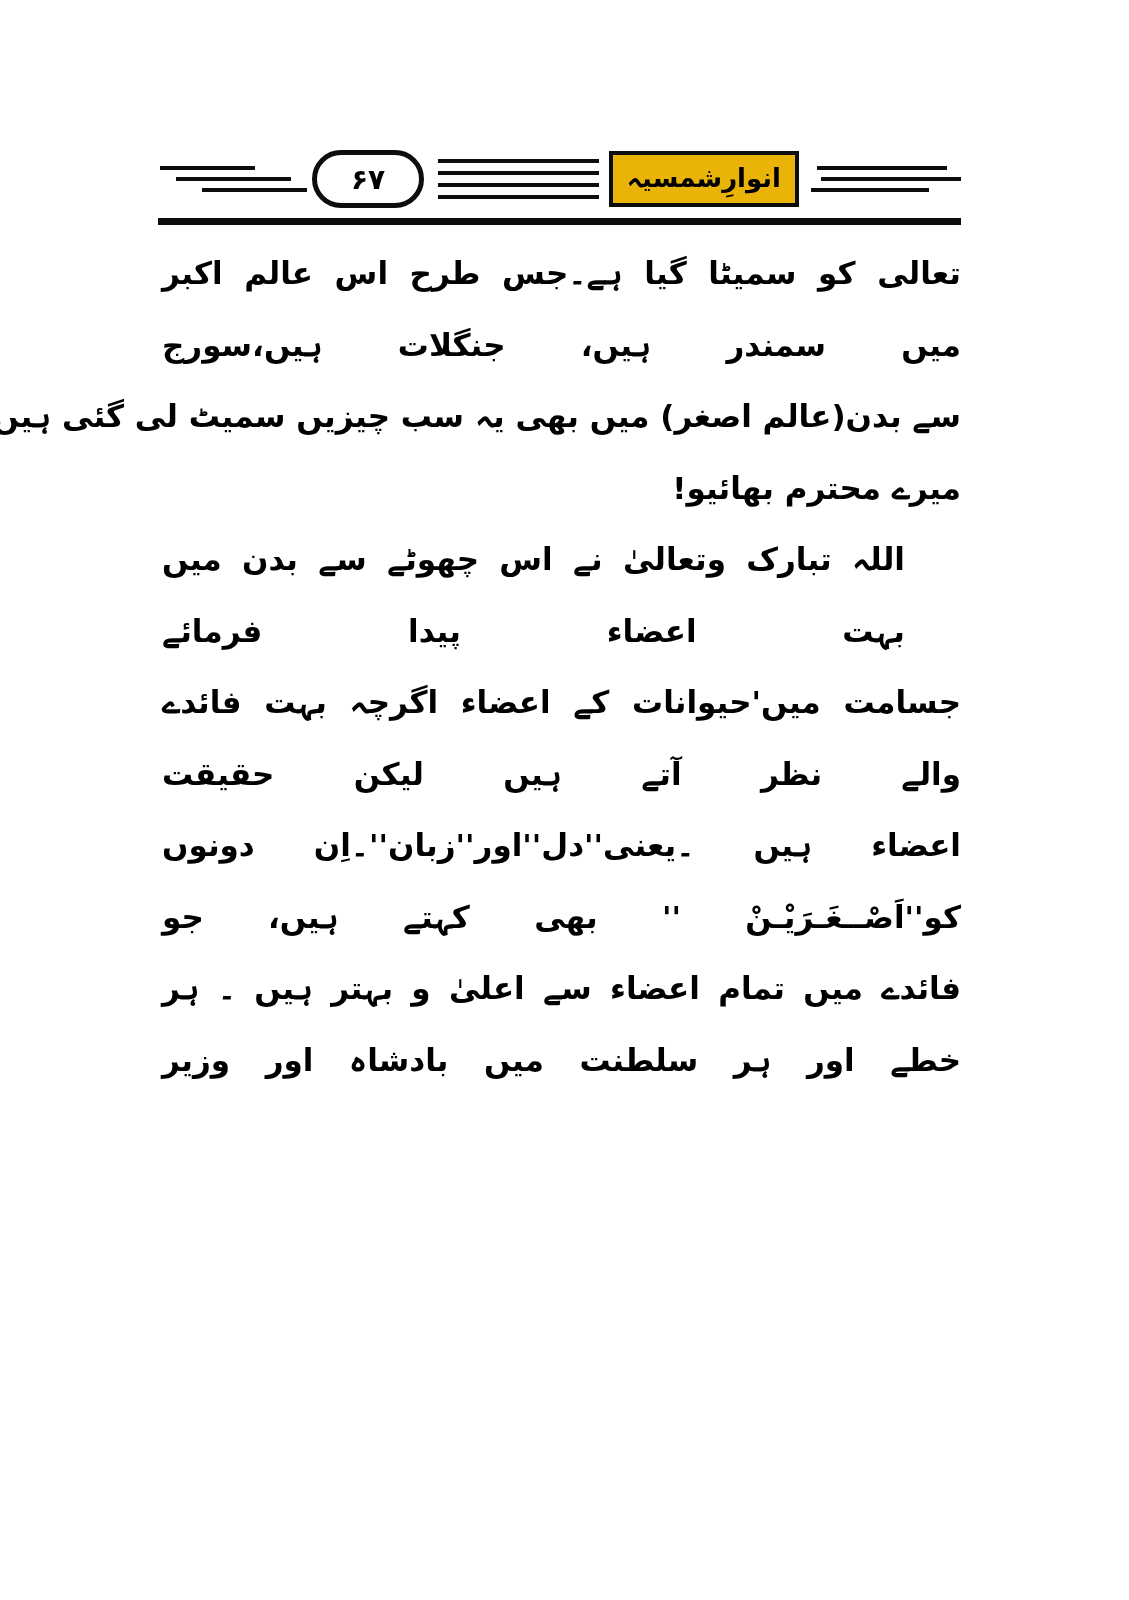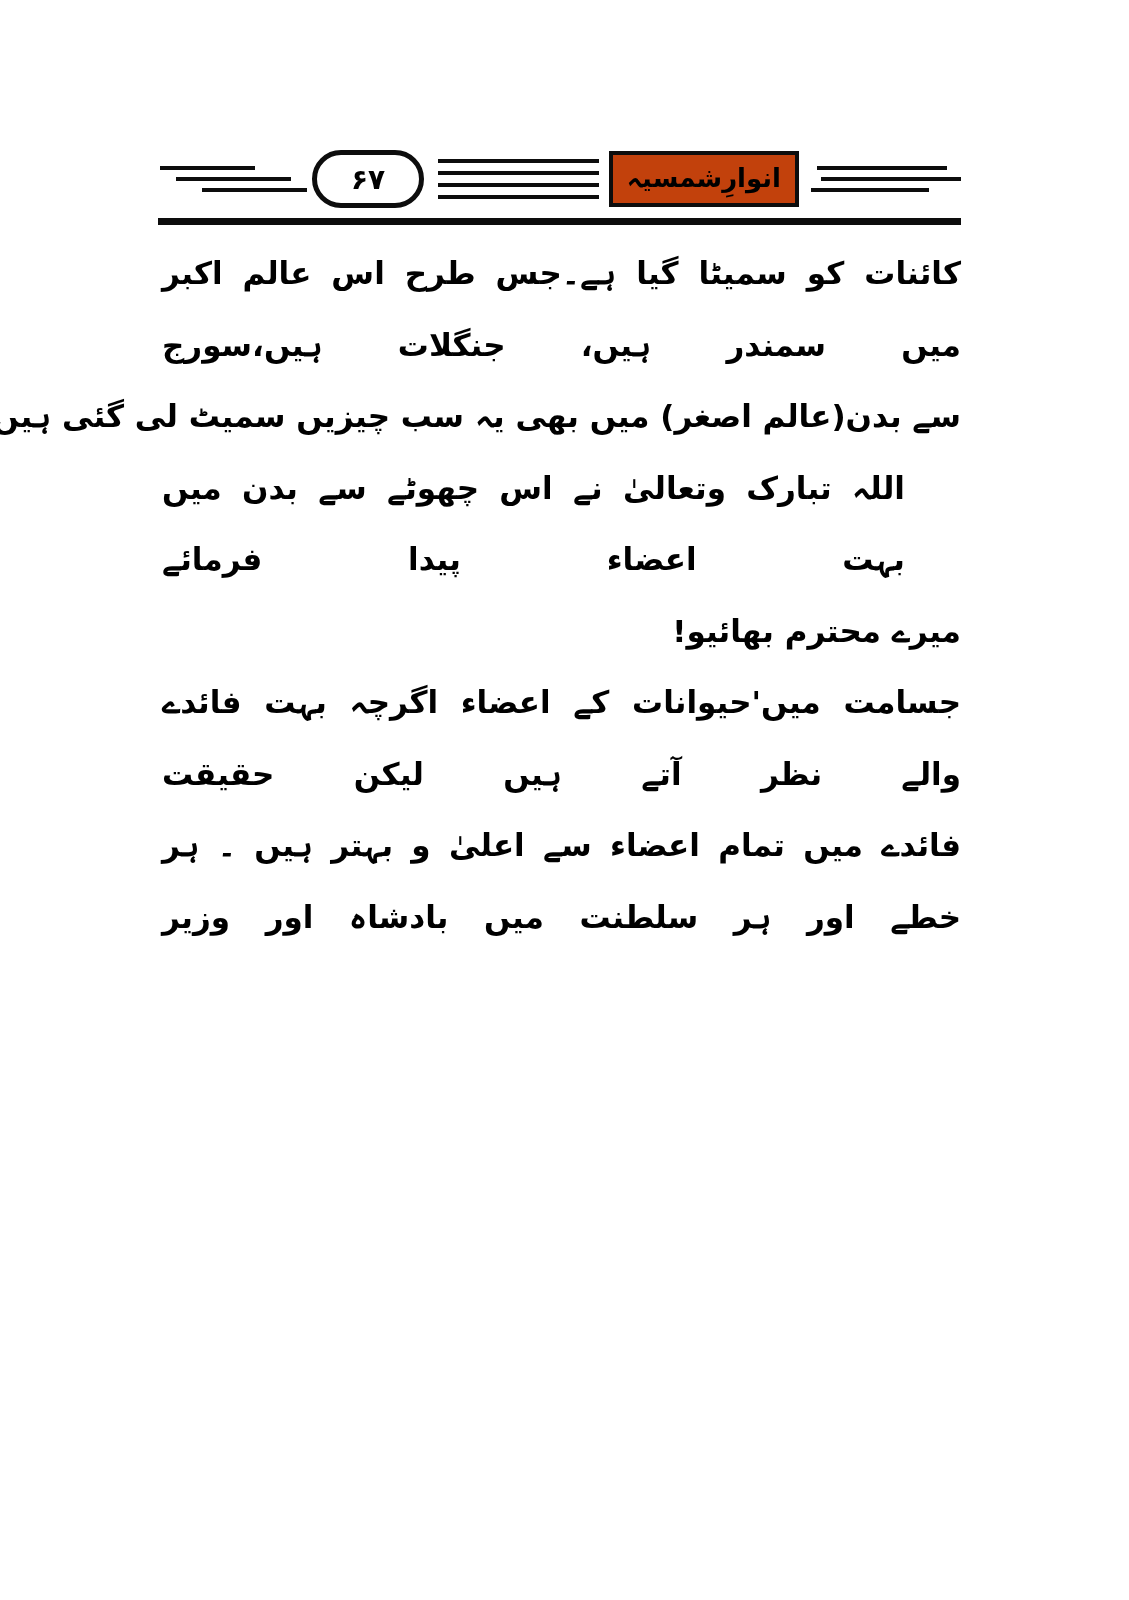--- a/index.html
+++ b/index.html
@@ -43,21 +43,21 @@
   }
   .mid-lines { flex: 1 1 auto; margin: 0 10px; display: flex; flex-direction: column; gap: 8px; }
   .mid-lines .bar { width: 100%; height: 4px; background: #0d0d0d; }
   .title-box {
     flex: 0 0 auto;
     border: 4px solid #0d0d0d;
     padding: 8px 14px;
     font-size: 26px;
     font-weight: 700;
     line-height: 1.2;
-    background: #c2410c;
+    background: #eab308;
   }
   .right-lines { width: 150px; margin-left: 12px; }
   .right-lines .bar:nth-child(1) { width: 130px; margin-left: 6px; }
   .right-lines .bar:nth-child(2) { width: 140px; margin-left: 10px; }
   .right-lines .bar:nth-child(3) { width: 118px; margin-left: 0; }
   .rule {
     position: absolute;
     top: 218px;
     left: 158px;
     right: 168px;
@@ -113,22 +113,23 @@
     <div class="lines-group right-lines">
       <span class="bar"></span>
       <span class="bar"></span>
       <span class="bar"></span>
     </div>
   </header>
 
   <div class="rule"></div>
 
   <main class="body-text">
-    <div class="line l-justify">کائنات کو سمیٹا گیا ہے۔جس طرح اس عالم اکبر میں سمندر ہیں، جنگلات ہیں،سورج</div>
+    <div class="line l-justify">تعالی کو سمیٹا گیا ہے۔جس طرح اس عالم اکبر میں سمندر ہیں، جنگلات ہیں،سورج</div>
     <div class="line l-end">سے بدن(عالم اصغر) میں بھی یہ سب چیزیں سمیٹ لی گئی ہیں ۔</div>
+    <div class="line l-heading">میرے محترم بھائیو!</div>
     <div class="line l-justify l-indent">اللہ تبارک وتعالیٰ نے اس چھوٹے سے بدن میں بہت اعضاء پیدا فرمائے</div>
-    <div class="line l-heading">میرے محترم بھائیو!</div>
     <div class="line l-justify">جسامت میں'حیوانات کے اعضاء اگرچہ بہت فائدے والے نظر آتے ہیں لیکن حقیقت</div>
+    <div class="line l-justify">اعضاء ہیں ۔یعنی''دل''اور''زبان''۔اِن دونوں کو''اَصْــغَـرَیْـنْ '' بھی کہتے ہیں، جو</div>
     <div class="line l-justify">فائدے میں تمام اعضاء سے اعلیٰ و بہتر ہیں ۔ ہر خطے اور ہر سلطنت میں بادشاہ اور وزیر</div>
 
   </main>
 
 </div>
 
 </body></html>

